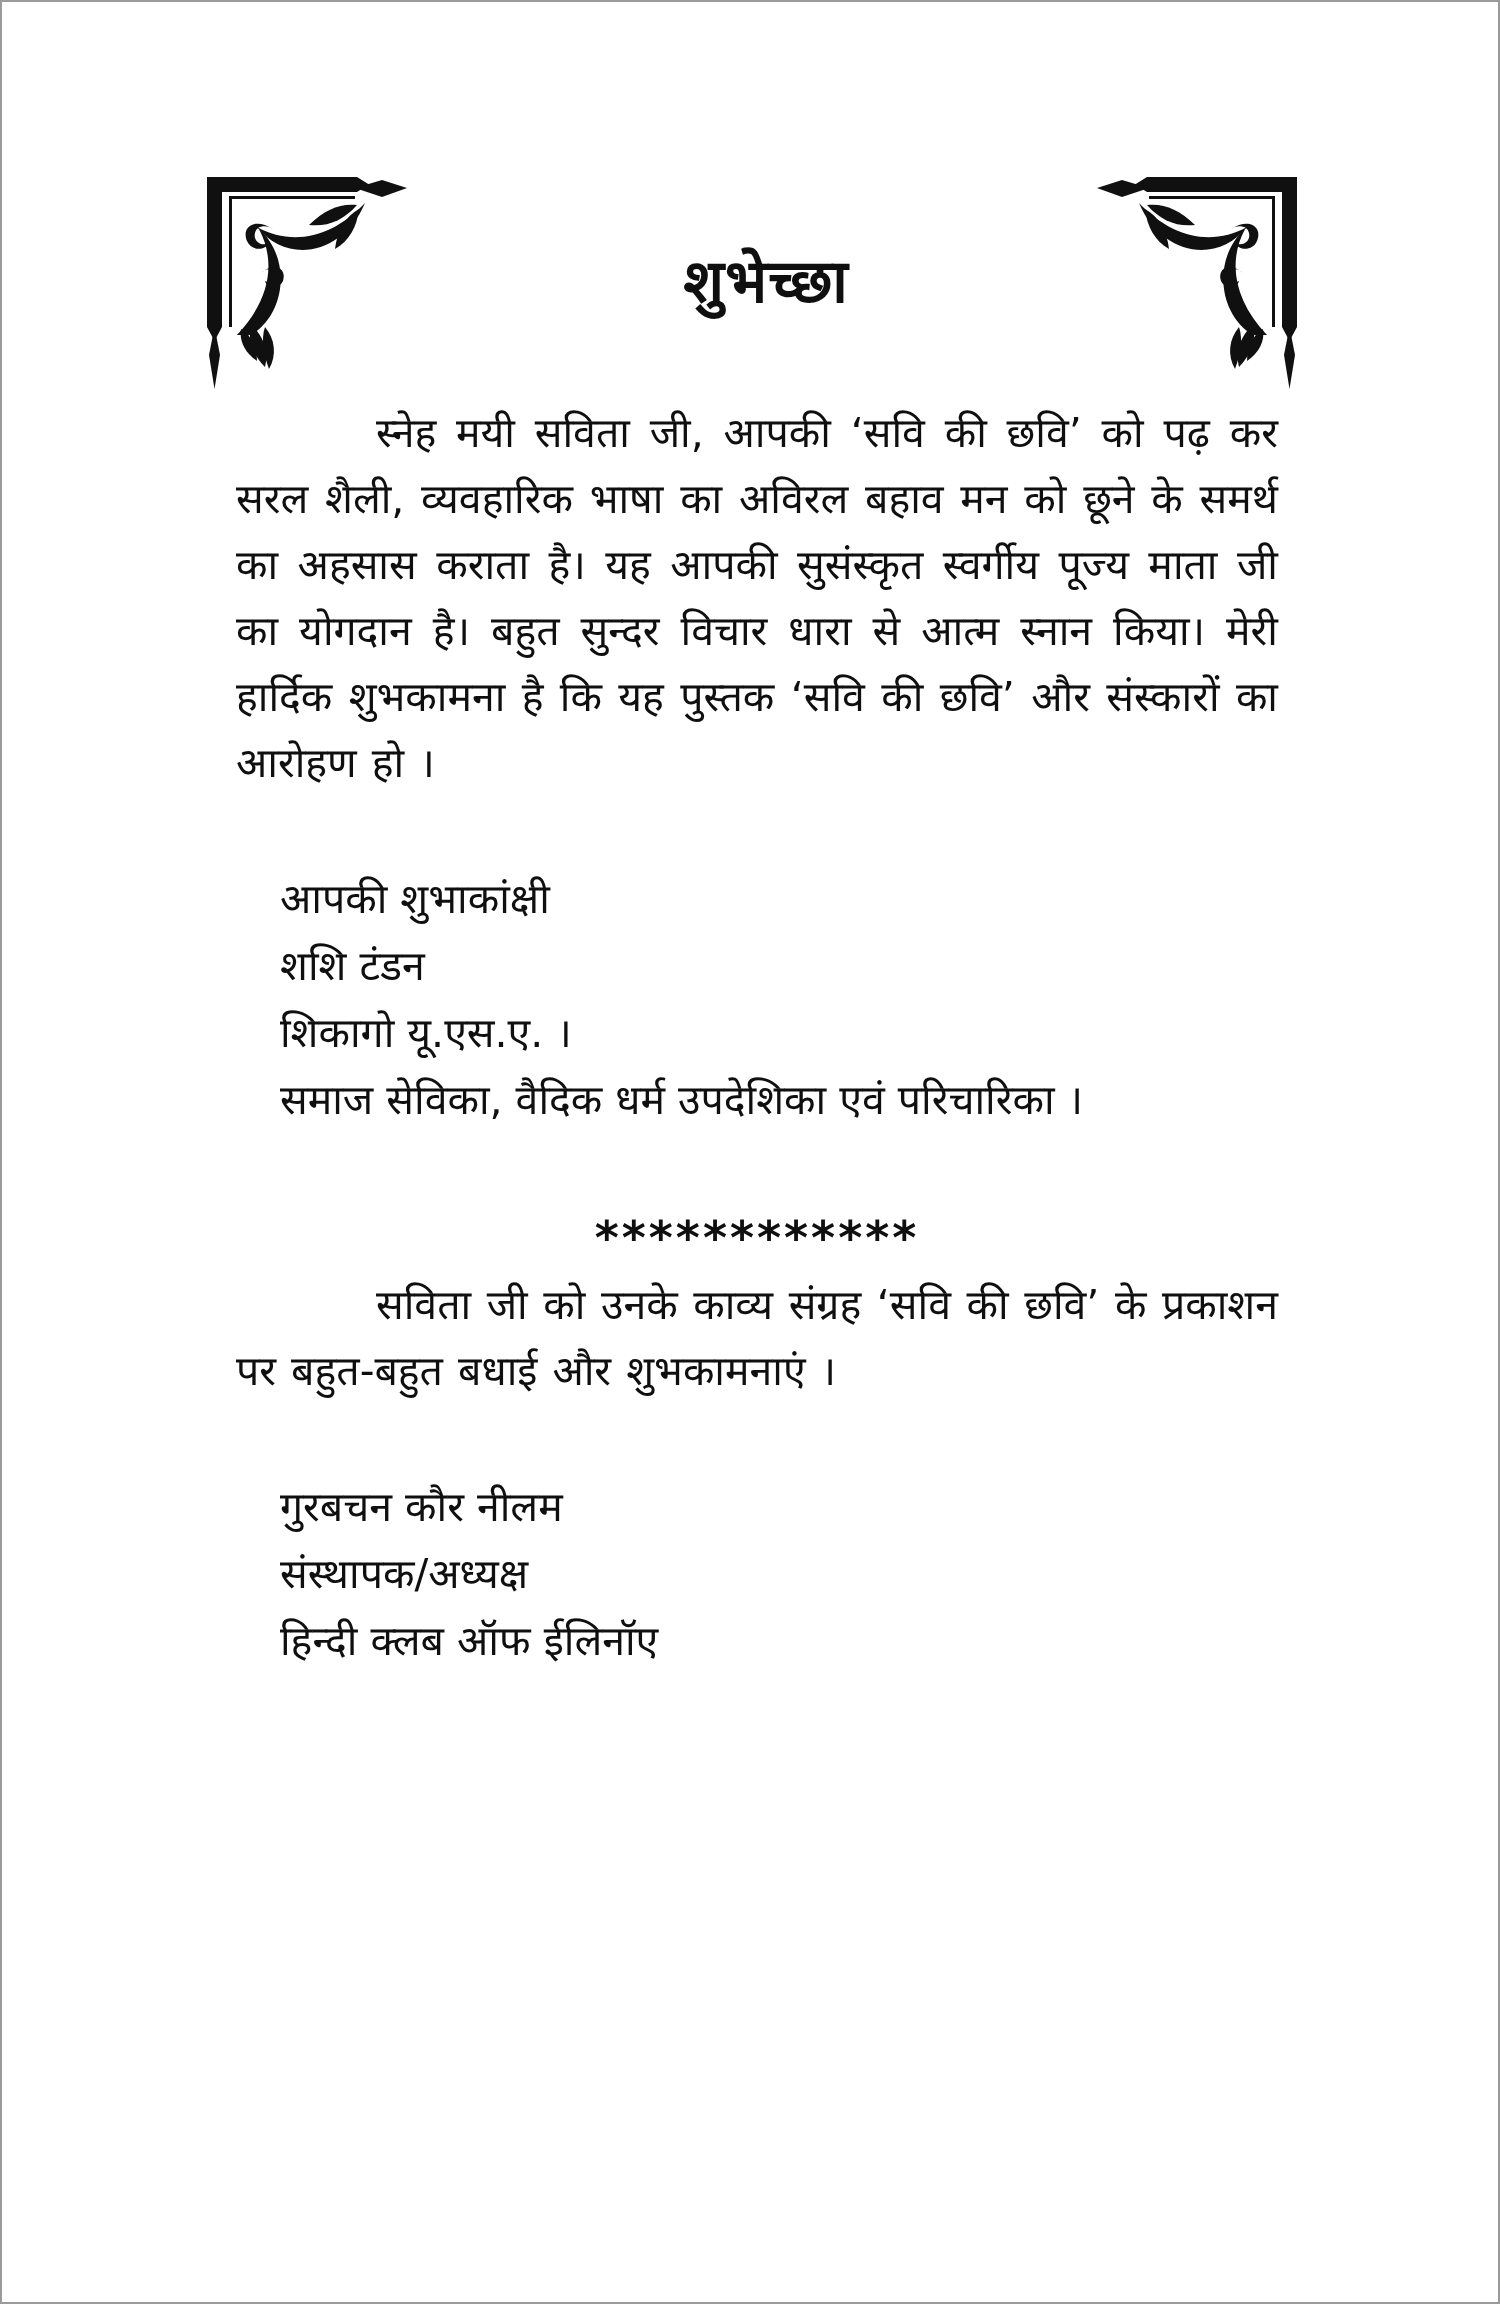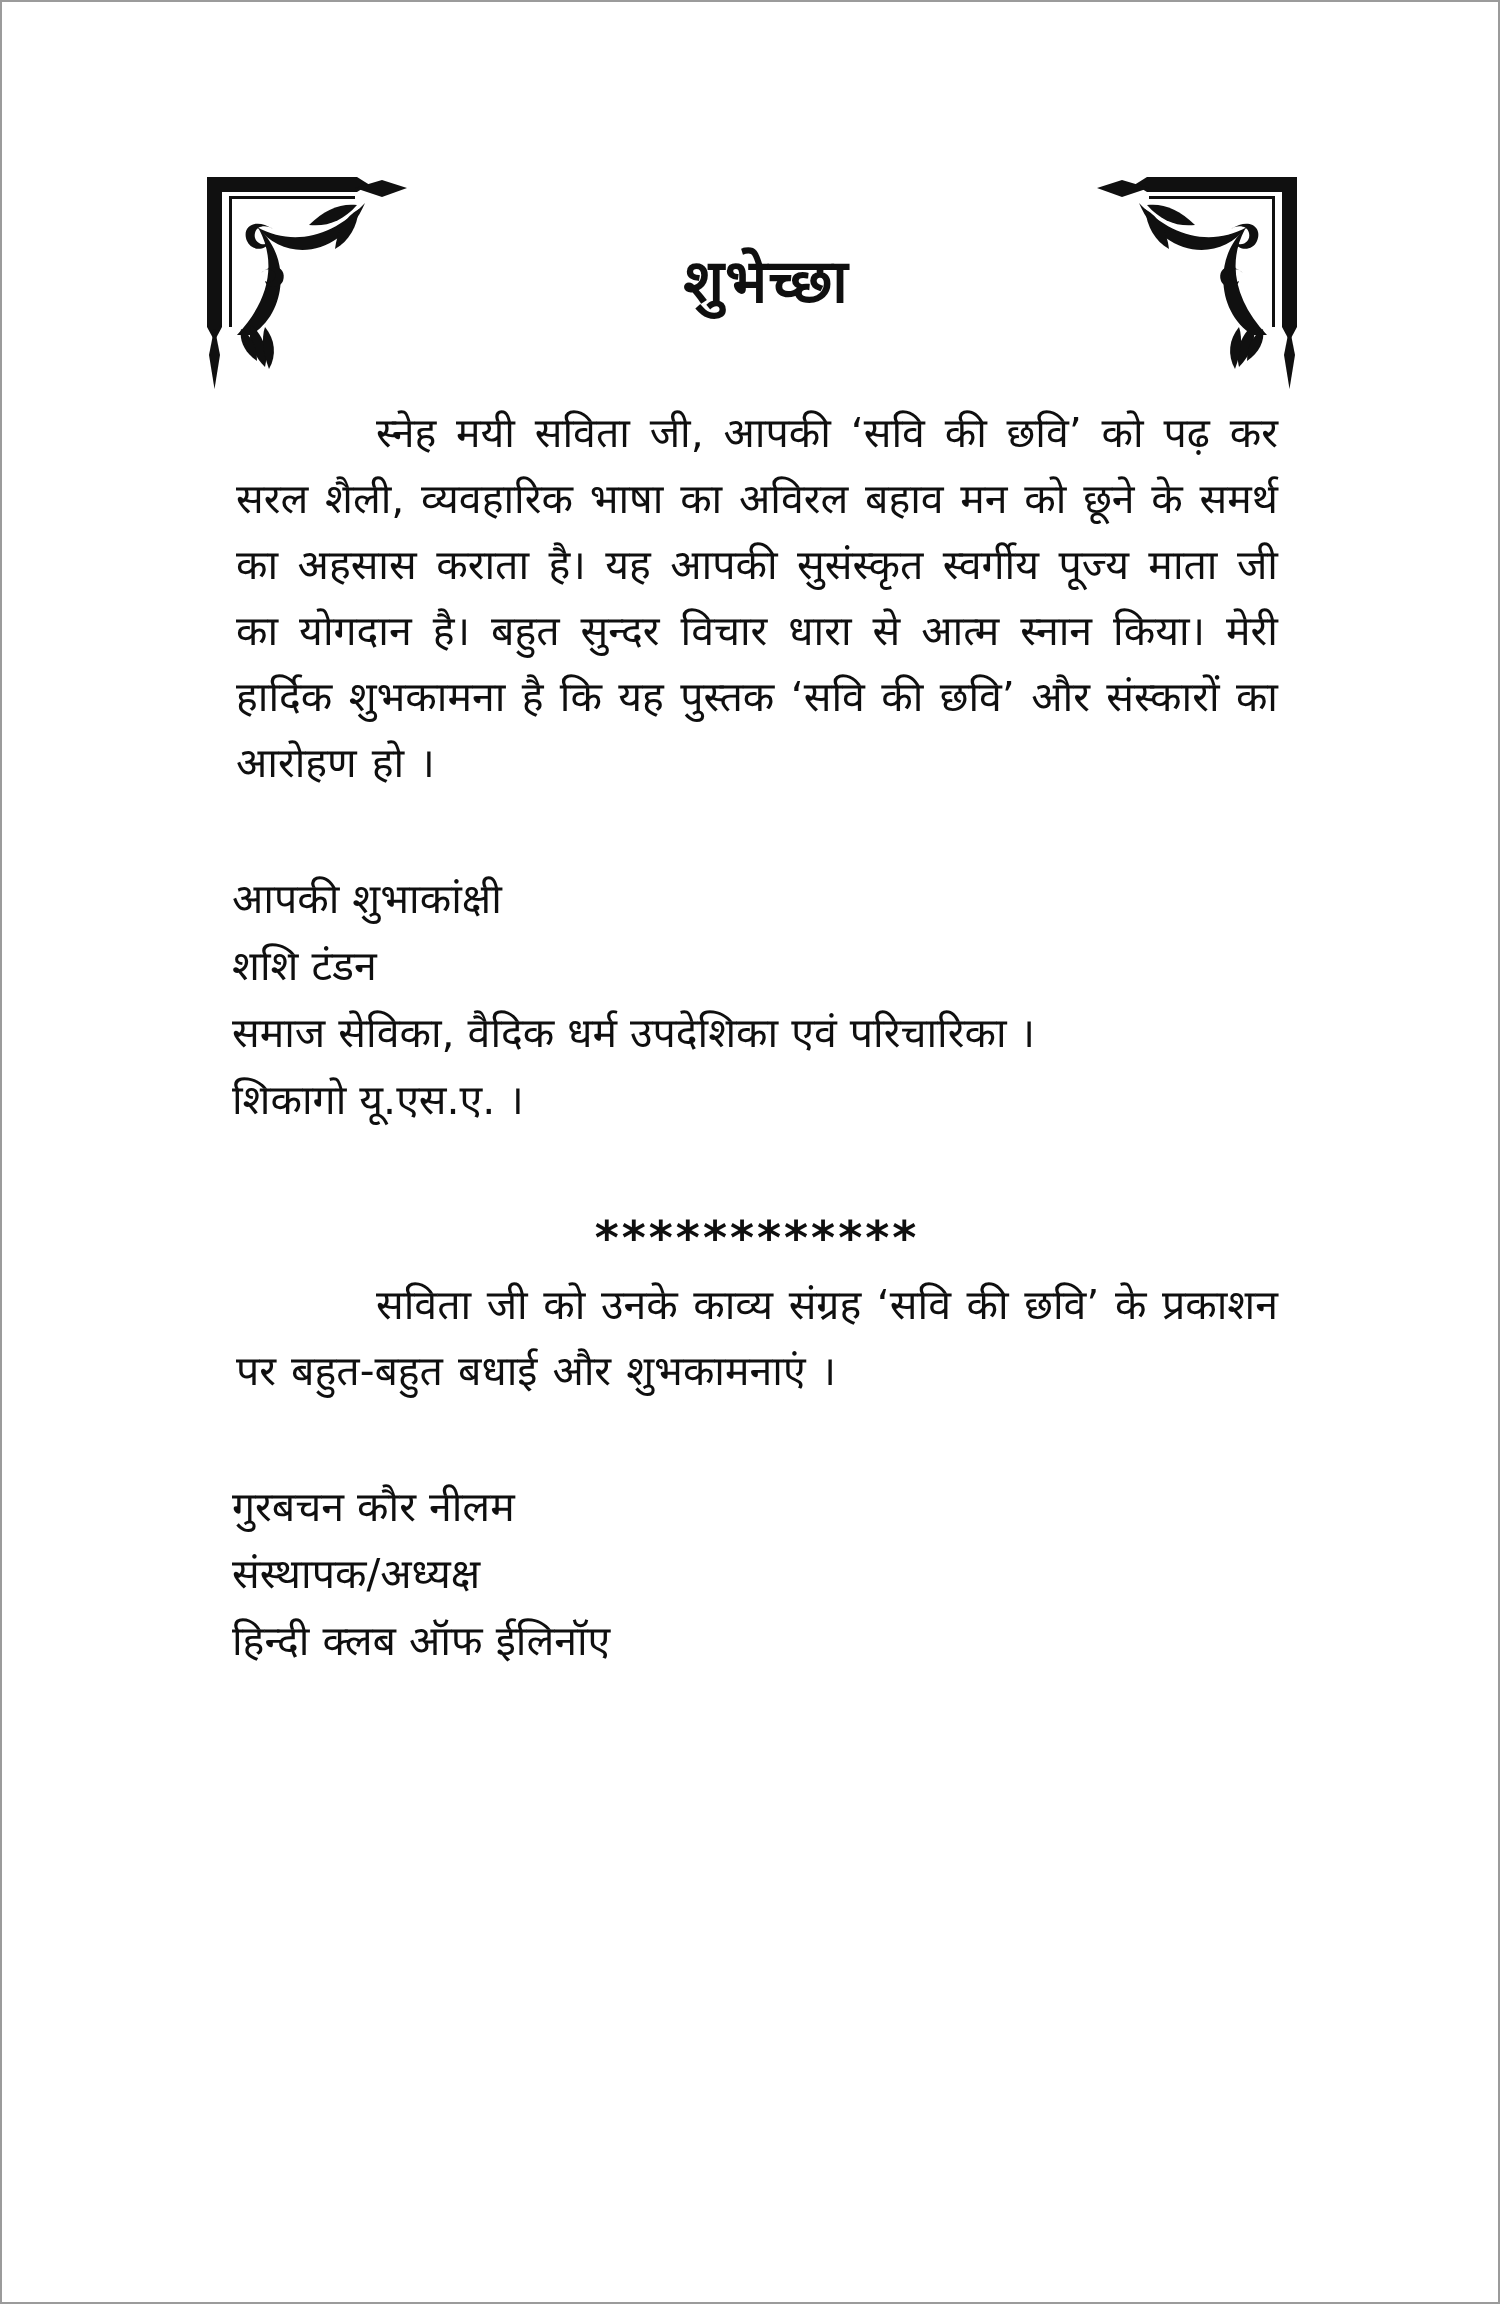--- a/index.html
+++ b/index.html
@@ -41,21 +41,21 @@
     font-size: 41px;
     line-height: 66px;
   }
   p.body-para {
     margin: 4px;
     text-align: justify;
     text-indent: 140px;
     word-spacing: 2px;
   }
   .sig-block { margin-top: 70px; line-height: 67px; }
-  .sig-line  { white-space: nowrap; }
+  .sig-line  { white-space: nowrap; margin-left: 48px; }
   .sig-name  { font-weight: 400; }
   .separator {
     margin-top: 74px;
     text-align: center;
     font-size: 46px;
     font-weight: 700;
     letter-spacing: 3px;
     line-height: 60px;
   }
   .gap-before-tribute { margin-top: 86px; }
@@ -105,22 +105,22 @@
 
   <h1 class="page-title">शुभेच्छा</h1>
 
   <div class="content">
 
     <p class="body-para">स्नेह मयी सविता जी, आपकी ‘सवि की छवि’ को पढ़ कर सरल शैली, व्यवहारिक भाषा का अविरल बहाव मन को छूने के समर्थ का अहसास कराता है। यह आपकी सुसंस्कृत स्वर्गीय पूज्य माता जी का योगदान है। बहुत सुन्दर विचार धारा से आत्म स्नान किया। मेरी हार्दिक शुभकामना है कि यह पुस्तक ‘सवि की छवि’ और संस्कारों का आरोहण हो ।</p>
 
     <div class="sig-block">
       <div class="sig-line">आपकी शुभाकांक्षी</div>
       <div class="sig-line sig-name">शशि टंडन</div>
+      <div class="sig-line">शिकागो यू.एस.ए. ।</div>
       <div class="sig-line">समाज सेविका, वैदिक धर्म उपदेशिका एवं परिचारिका ।</div>
-      <div class="sig-line">शिकागो यू.एस.ए. ।</div>
     </div>
 
     <div class="separator">************</div>
 
 
     <p class="body-para">सविता जी को उनके काव्य संग्रह ‘सवि की छवि’ के प्रकाशन पर बहुत-बहुत बधाई और शुभकामनाएं ।</p>
 
     <div class="sig-block">
       <div class="sig-line sig-name">गुरबचन कौर नीलम</div>
       <div class="sig-line">संस्थापक/अध्यक्ष</div>

